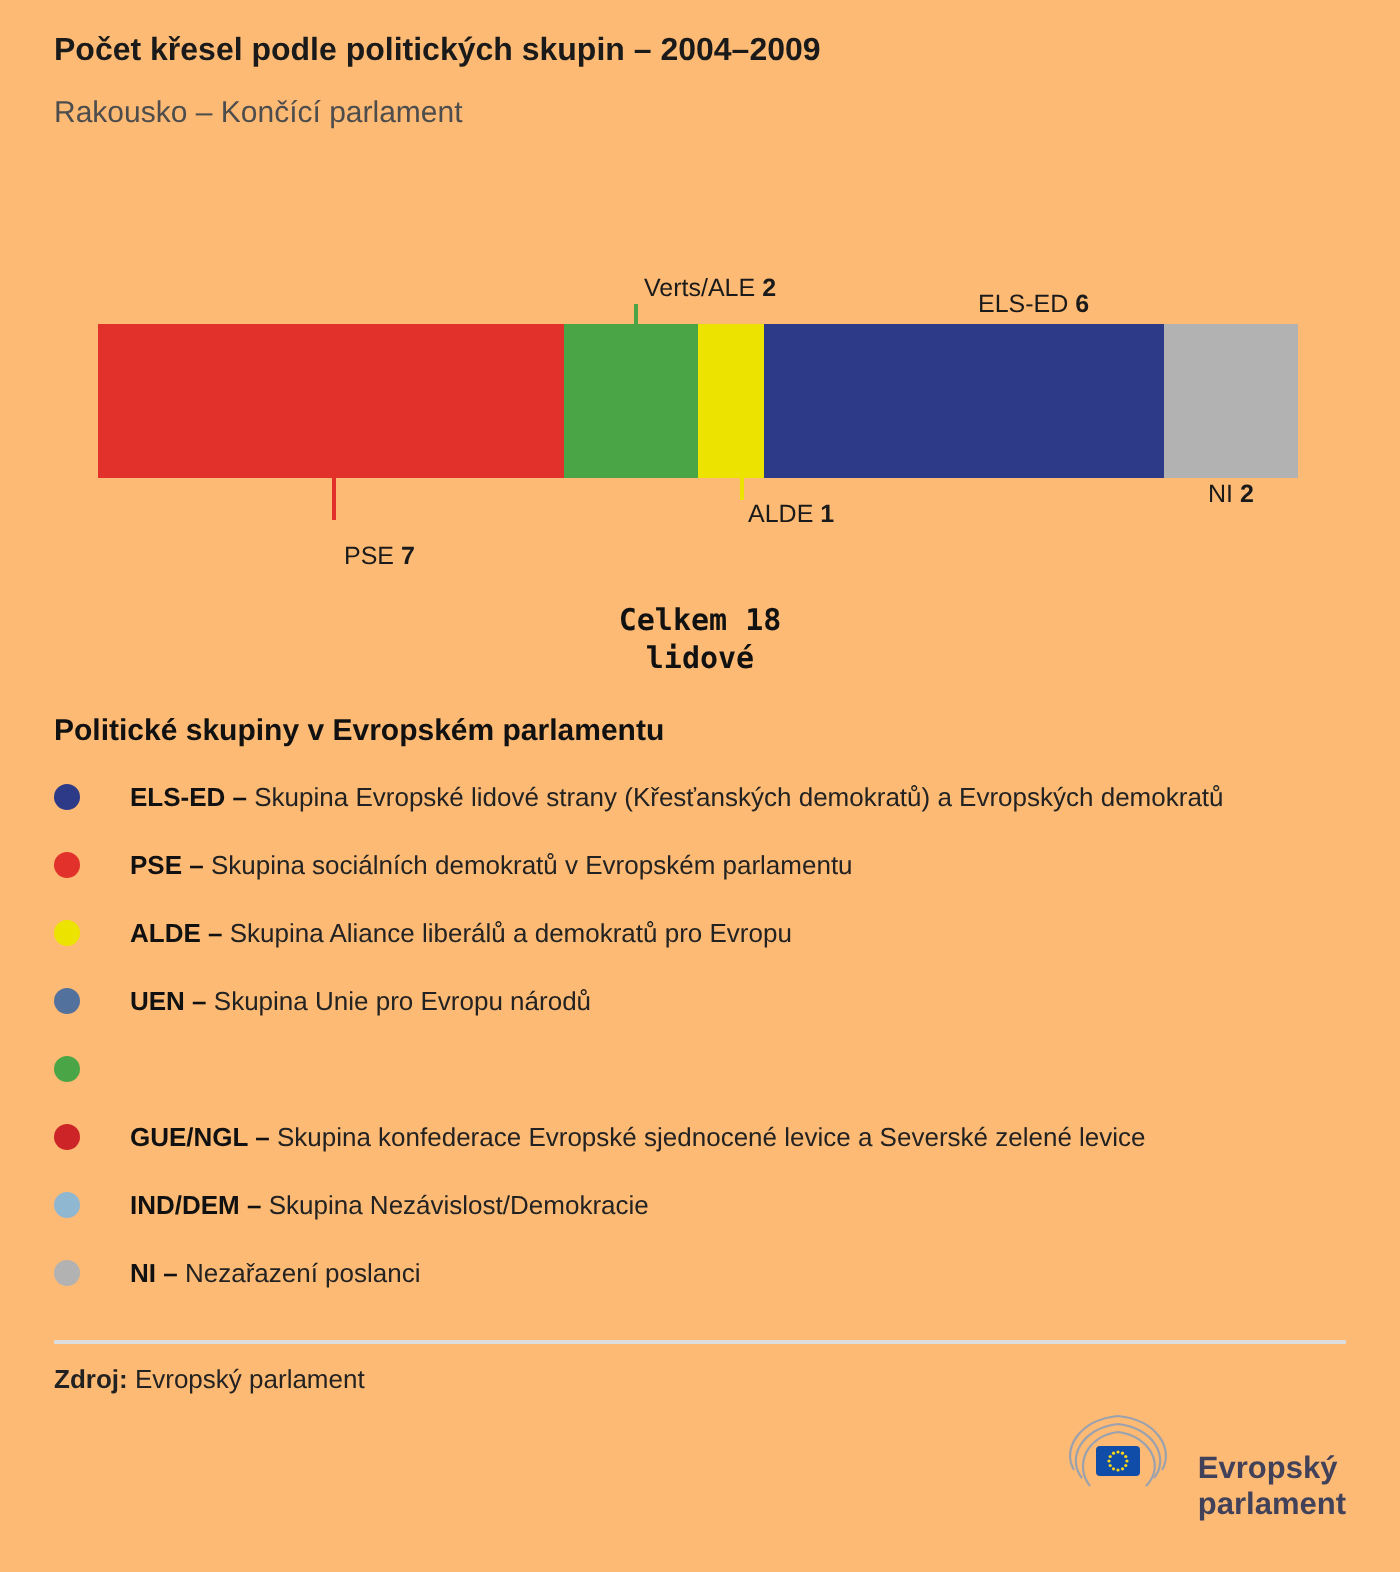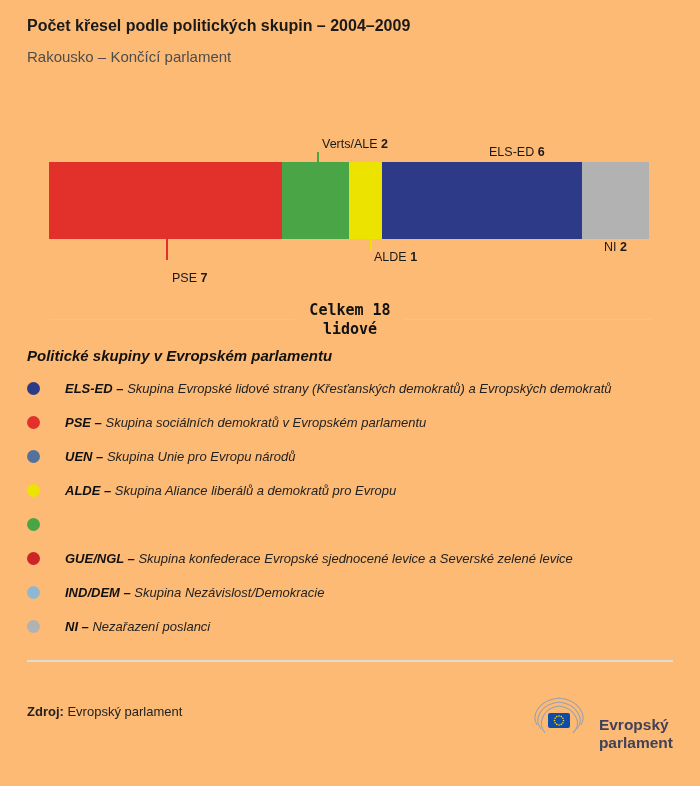--- a/index.html
+++ b/index.html
@@ -22,39 +22,39 @@
 
   .co-verts-label { left: 322px; top: 71px; }
   .co-verts-line  { left: 317px; top: 86px; height: 10px; }
   .co-els-label   { left: 489px; top: 79px; }
   .co-pse-line    { left: 166px; top: 173px; height: 21px; }
   .co-pse-label   { left: 172px; top: 183px; margin-top: 22px; }
   .co-alde-line   { left: 370px; top: 173px; height: 11px; }
   .co-alde-label  { left: 374px; top: 184px; }
   .co-ni-label    { left: 604px; top: 174px; }
 
-  .total-row { display: flex; align-items: center; margin: 10px 49px 0; }
+  .total-row { display: flex; align-items: center; margin: 10px 49px 0; flex-direction: column; }
   .total-row .line { flex: 1; height: 1px; background: #cccccc; }
   .total-text {
     font-family: "DejaVu Sans Mono", monospace; font-weight: bold; font-size: 15px;
     line-height: 1.25; text-align: center; padding: 0 14px; color: #111111;
   }
 
-  .legend { margin: 8px 27px 0; font-style: italic; }
+  .legend { margin: 18px 27px 0; }
   .legend-heading { font-size: 15px; font-weight: bold; color: #111111; }
   .legend-list { margin-top: 8px; }
   .legend-item { display: flex; align-items: center; height: 34px; font-size: 13px; color: #222222; }
   .dot { width: 13px; height: 13px; border-radius: 50%; flex: 0 0 13px; margin-right: 13px; }
   .legend-text b { font-weight: bold; color: #111111; padding-left: 12px; }
 
   .rule { border: none; border-top: 1px solid #dddddd; margin: 16px 27px 0; }
   .rule.second { margin-top: 0; }
   .note { margin: 12px 27px 12px; font-size: 12.5px; color: #333333; line-height: 1.55; max-width: 642px; }
 
-  .bottom { display: flex; justify-content: space-between; align-items: center; margin: 10px 27px 0; }
+  .bottom { display: flex; justify-content: space-between; margin: 10px 27px 0; }
   .source { font-size: 13px; color: #222222; }
   .source b { font-weight: bold; }
   .logo { display: flex; align-items: center; gap: 9px; }
   .logo-text { font-size: 15.5px; font-weight: 600; color: #41425a; line-height: 1.18; margin-top: 44px; }
 </style>
 </head>
 <body>
 
 <div class="page">
 
@@ -117,26 +117,26 @@
     <div class="legend-list">
         <div class="legend-item">
           <span class="dot" style="background: rgb(44, 58, 135);"></span>
           <span class="legend-text"><b>ELS-ED – </b>Skupina Evropské lidové strany (Křesťanských demokratů) a Evropských demokratů</span>
         </div>
         <div class="legend-item">
           <span class="dot" style="background: rgb(226, 49, 42);"></span>
           <span class="legend-text"><b>PSE – </b>Skupina sociálních demokratů v Evropském parlamentu</span>
         </div>
         <div class="legend-item">
+          <span class="dot" style="background: rgb(236, 227, 0);"></span>
+          <span class="legend-text"><b>ALDE – </b>Skupina Aliance liberálů a demokratů pro Evropu</span>
+        </div>
+        <div class="legend-item">
           <span class="dot" style="background: rgb(83, 113, 157);"></span>
           <span class="legend-text"><b>UEN – </b>Skupina Unie pro Evropu národů</span>
-        </div>
-        <div class="legend-item">
-          <span class="dot" style="background: rgb(236, 227, 0);"></span>
-          <span class="legend-text"><b>ALDE – </b>Skupina Aliance liberálů a demokratů pro Evropu</span>
         </div>
         <div class="legend-item">
           <span class="dot" style="background: rgb(74, 165, 70);"></span>
         </div>
         <div class="legend-item">
           <span class="dot" style="background: rgb(204, 36, 39);"></span>
           <span class="legend-text"><b>GUE/NGL – </b>Skupina konfederace Evropské sjednocené levice a Severské zelené levice</span>
         </div>
         <div class="legend-item">
           <span class="dot" style="background: rgb(144, 183, 210);"></span>

